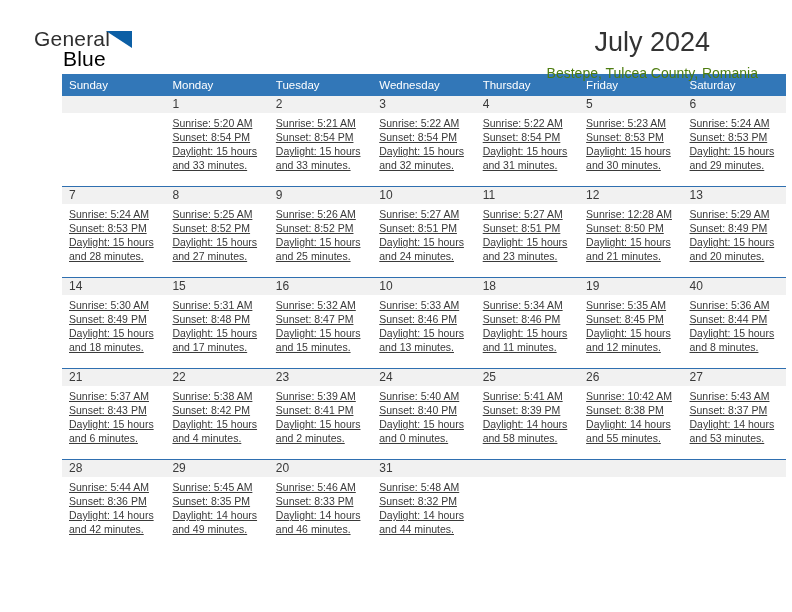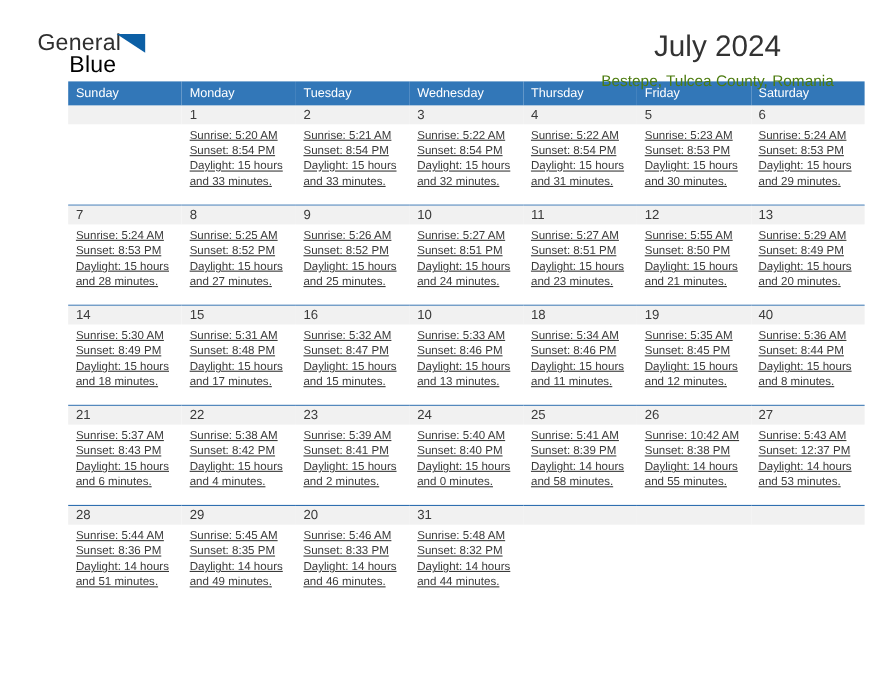--- a/index.html
+++ b/index.html
@@ -299,21 +299,21 @@
                 <div>Sunset: 8:51 PM</div>
                 <div>Daylight: 15 hours</div>
                 <div>and 23 minutes.</div>
               </div>
             </div>
           </td>
           <td>
             <div class="cell">
               <div class="daynum-band">12</div>
               <div class="info">
-                <div>Sunrise: 5:55 AM</div>
+                <div>Sunrise: 12:28 AM</div>
                 <div>Sunset: 8:50 PM</div>
                 <div>Daylight: 15 hours</div>
                 <div>and 21 minutes.</div>
               </div>
             </div>
           </td>
           <td>
             <div class="cell">
               <div class="daynum-band">13</div>
               <div class="info">
@@ -469,36 +469,36 @@
                 <div>Daylight: 14 hours</div>
                 <div>and 55 minutes.</div>
               </div>
             </div>
           </td>
           <td>
             <div class="cell">
               <div class="daynum-band">27</div>
               <div class="info">
                 <div>Sunrise: 5:43 AM</div>
-                <div>Sunset: 12:37 PM</div>
+                <div>Sunset: 8:37 PM</div>
                 <div>Daylight: 14 hours</div>
                 <div>and 53 minutes.</div>
               </div>
             </div>
           </td>
         </tr>
         <tr class="week">
           <td>
             <div class="cell">
               <div class="daynum-band">28</div>
               <div class="info">
                 <div>Sunrise: 5:44 AM</div>
                 <div>Sunset: 8:36 PM</div>
                 <div>Daylight: 14 hours</div>
-                <div>and 51 minutes.</div>
+                <div>and 42 minutes.</div>
               </div>
             </div>
           </td>
           <td>
             <div class="cell">
               <div class="daynum-band">29</div>
               <div class="info">
                 <div>Sunrise: 5:45 AM</div>
                 <div>Sunset: 8:35 PM</div>
                 <div>Daylight: 14 hours</div>

